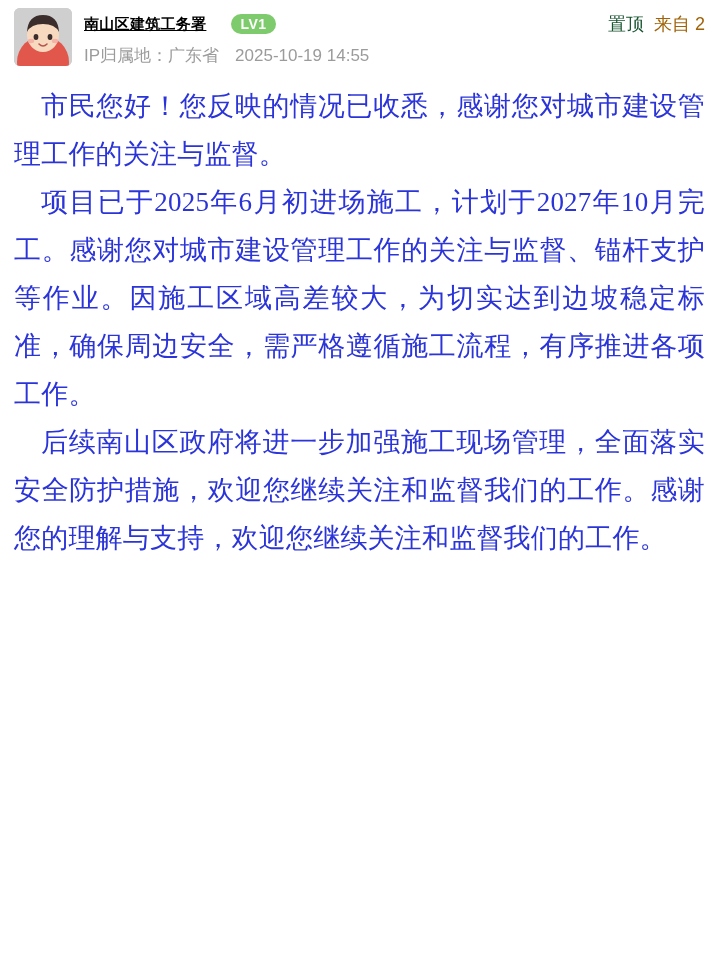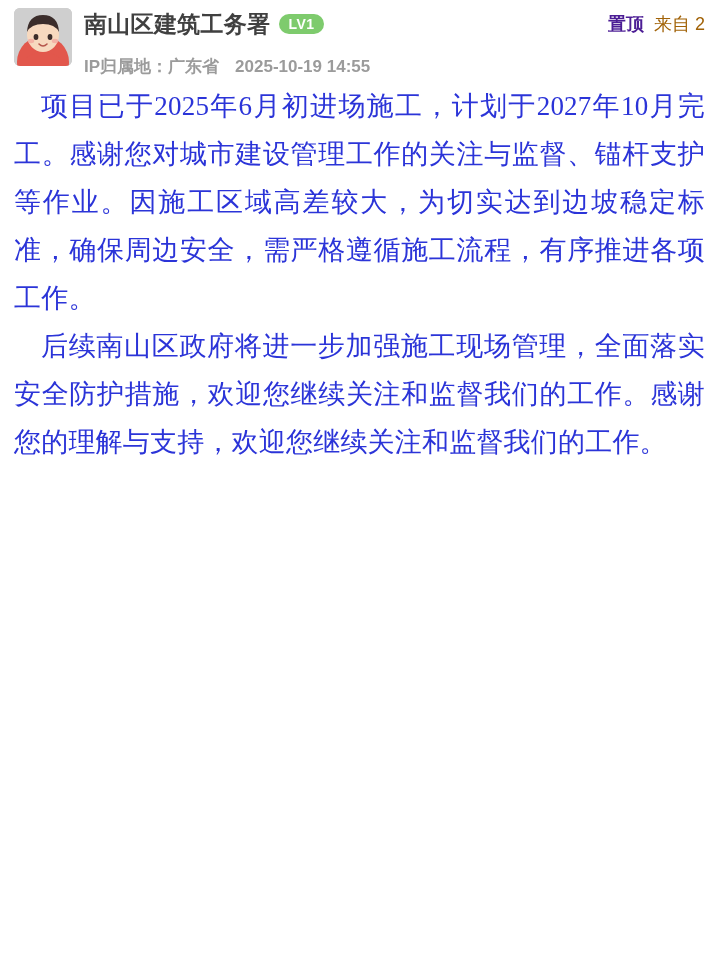--- a/index.html
+++ b/index.html
@@ -43,61 +43,61 @@
     padding-top: 1px;
     flex: 1 1 auto;
     min-width: 0;
   }
   .name-row {
     display: flex;
     align-items: center;
     height: 30px;
   }
   .uname {
-    font-size: 23px;
+    font-size: 15px;
     font-weight: bold;
-    color: #404040;
+    color: #000000;
     letter-spacing: 0.3px;
     white-space: nowrap;
+    text-decoration: underline;
   }
   .lv-badge {
-    margin-left: 9px;
+    margin-left: 25px;
     background: #7ecb6d;
     color: #ffffff;
     font-size: 14px;
     line-height: 20px;
     height: 20px;
     padding: 0 9px;
     border-radius: 10px;
     font-weight: bold;
     letter-spacing: 0.5px;
     white-space: nowrap;
   }
   .meta-row {
     display: flex;
     align-items: center;
-    margin-top: 16px;
+    margin-top: 5px;
     color: #9b9b9b;
     font-size: 17px;
     white-space: nowrap;
-    font-weight: bold;
   }
   .meta-sep { display: inline-block; width: 16px; }
   .top-right {
     position: absolute;
     right: 0;
     top: 4px;
     display: flex;
     align-items: center;
     font-size: 18px;
     white-space: nowrap;
   }
   .pin-flag {
-    color: #4c1d95;
-    font-weight: bold;
+    color: #14532d;
+    font-weight: normal;
   }
   .src-text {
     color: #a16207;
     margin-left: 10px;
   }
   
   .content {
     margin-top: 12px;
     color: #2b34d8;
     font-size: 27px;
@@ -146,17 +146,18 @@
       </div>
     </div>
 
     <div class="top-right">
       <span class="pin-flag">置顶</span>
       <span class="src-text">来自 2</span>
     </div>
   </div>
 
   <div class="content">
+    <p>市民您好！您反映的情况已收悉，感谢您对城市建设管理工作的关注与监督。</p>
     <p>项目已于2025年6月初进场施工，计划于2027年10月完工。感谢您对城市建设管理工作的关注与监督、锚杆支护等作业。因施工区域高差较大，为切实达到边坡稳定标准，确保周边安全，需严格遵循施工流程，有序推进各项工作。</p>
     <p>后续南山区政府将进一步加强施工现场管理，全面落实安全防护措施，欢迎您继续关注和监督我们的工作。感谢您的理解与支持，欢迎您继续关注和监督我们的工作。</p>
   </div>
 
 </div>
 
 </body></html>

